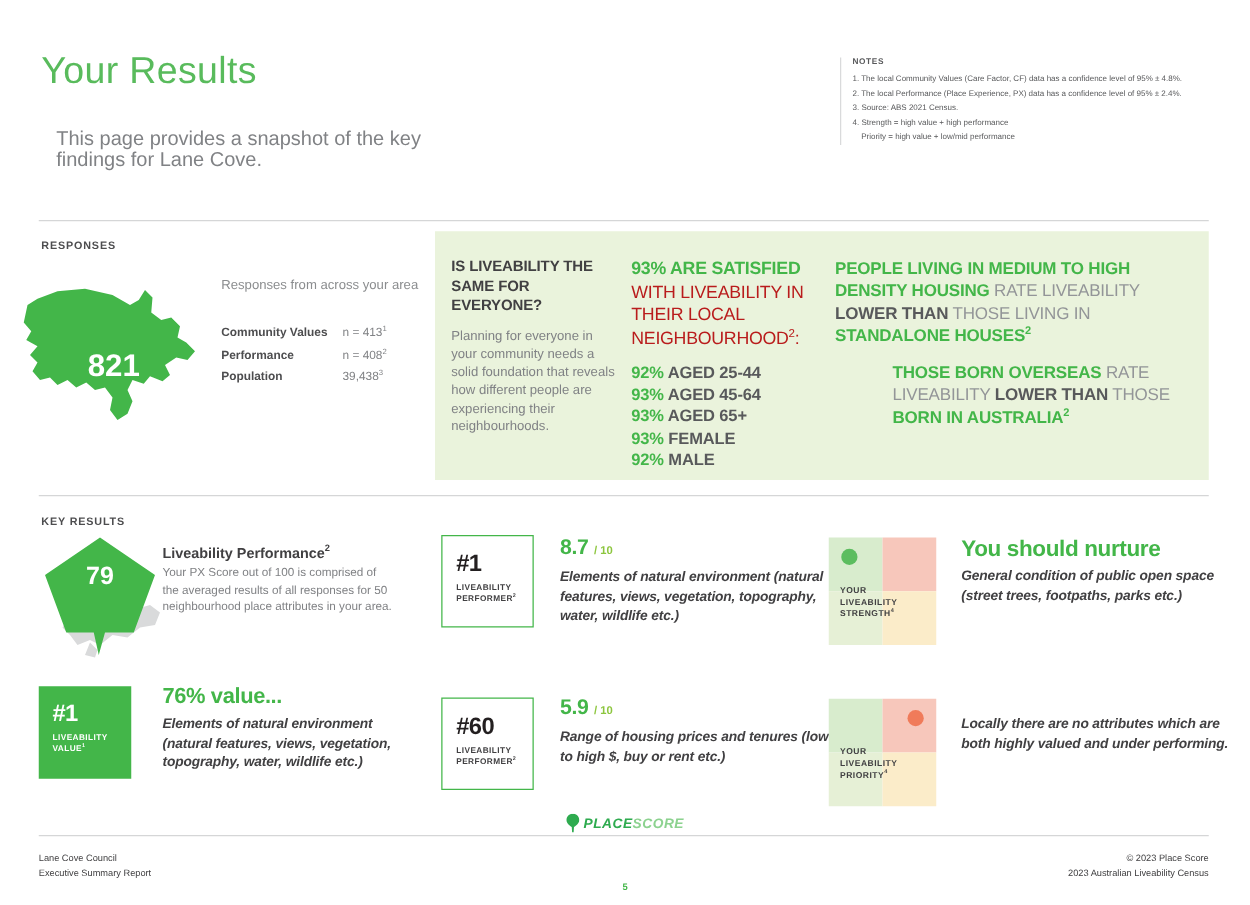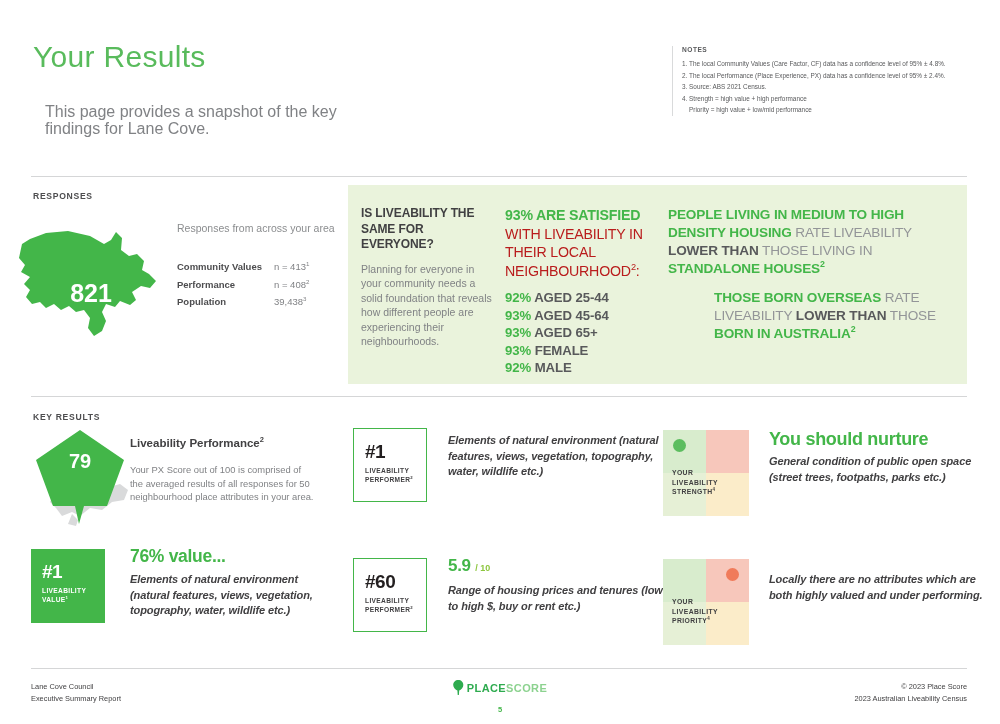--- a/index.html
+++ b/index.html
@@ -188,21 +188,21 @@
     font-weight: bold;
     color: #ffffff;
   }
 
   .kr-text { position: absolute; }
   .kr-title {
     font-size: 11.5px;
     font-weight: bold;
     color: #414042;
     line-height: 15px;
-    margin-bottom: 12px;
+    margin-bottom: 0;
   }
   .kr-desc {
     font-size: 9.4px;
     line-height: 13.5px;
     color: #808285;
   }
 
   
   .rank-box {
     position: absolute;
@@ -323,23 +323,24 @@
     right: 33px; top: 681px;
     text-align: right;
     font-size: 7.4px;
     line-height: 11.5px;
     color: #414042;
   }
   #footer-logo {
     position: absolute;
     left: 50%;
     transform: translateX(-50%);
-    top: 680px;
+    top: 651px;
     display: flex;
     align-items: center;
+    font-style: italic;
   }
   #footer-logo .wordmark {
     font-size: 11px;
     font-weight: bold;
     letter-spacing: 0.4px;
     margin-left: 3px;
   }
   #footer-logo .wm-place { color: #2eab4f; }
   #footer-logo .wm-score { color: #8cd28f; }
   #page-number {
@@ -453,20 +454,21 @@
 
   <div class="rank-box outline" style="left:322px; top:0;">
     <div class="rank-num">#1</div>
     <div class="rank-sub">
       <span>LIVEABILITY</span><br>
       <span>PERFORMER</span><sup>2</sup>
     </div>
   </div>
 
   <div class="kr-text" style="left:417px; top:0; width:215px;">
+    <div class="score-head"><span>8.7</span> <span class="denom">/ 10</span></div>
     <div class="score-desc">Elements of natural environment (natural features, views, vegetation, topography, water, wildlife etc.)</div>
   </div>
 
   <div class="quad" style="left:632px; top:2px;">
     <div class="cell tl" style="background:#d8eccd;"></div>
     <div class="cell tr" style="background:#f7c7bb;"></div>
     <div class="cell bl" style="background:#e6f0d6;"></div>
     <div class="cell br" style="background:#fbecc9;"></div>
     <div class="dot" style="left:10px; top:9px; background:#5cbd5f;"></div>
     <div class="qlabel">

